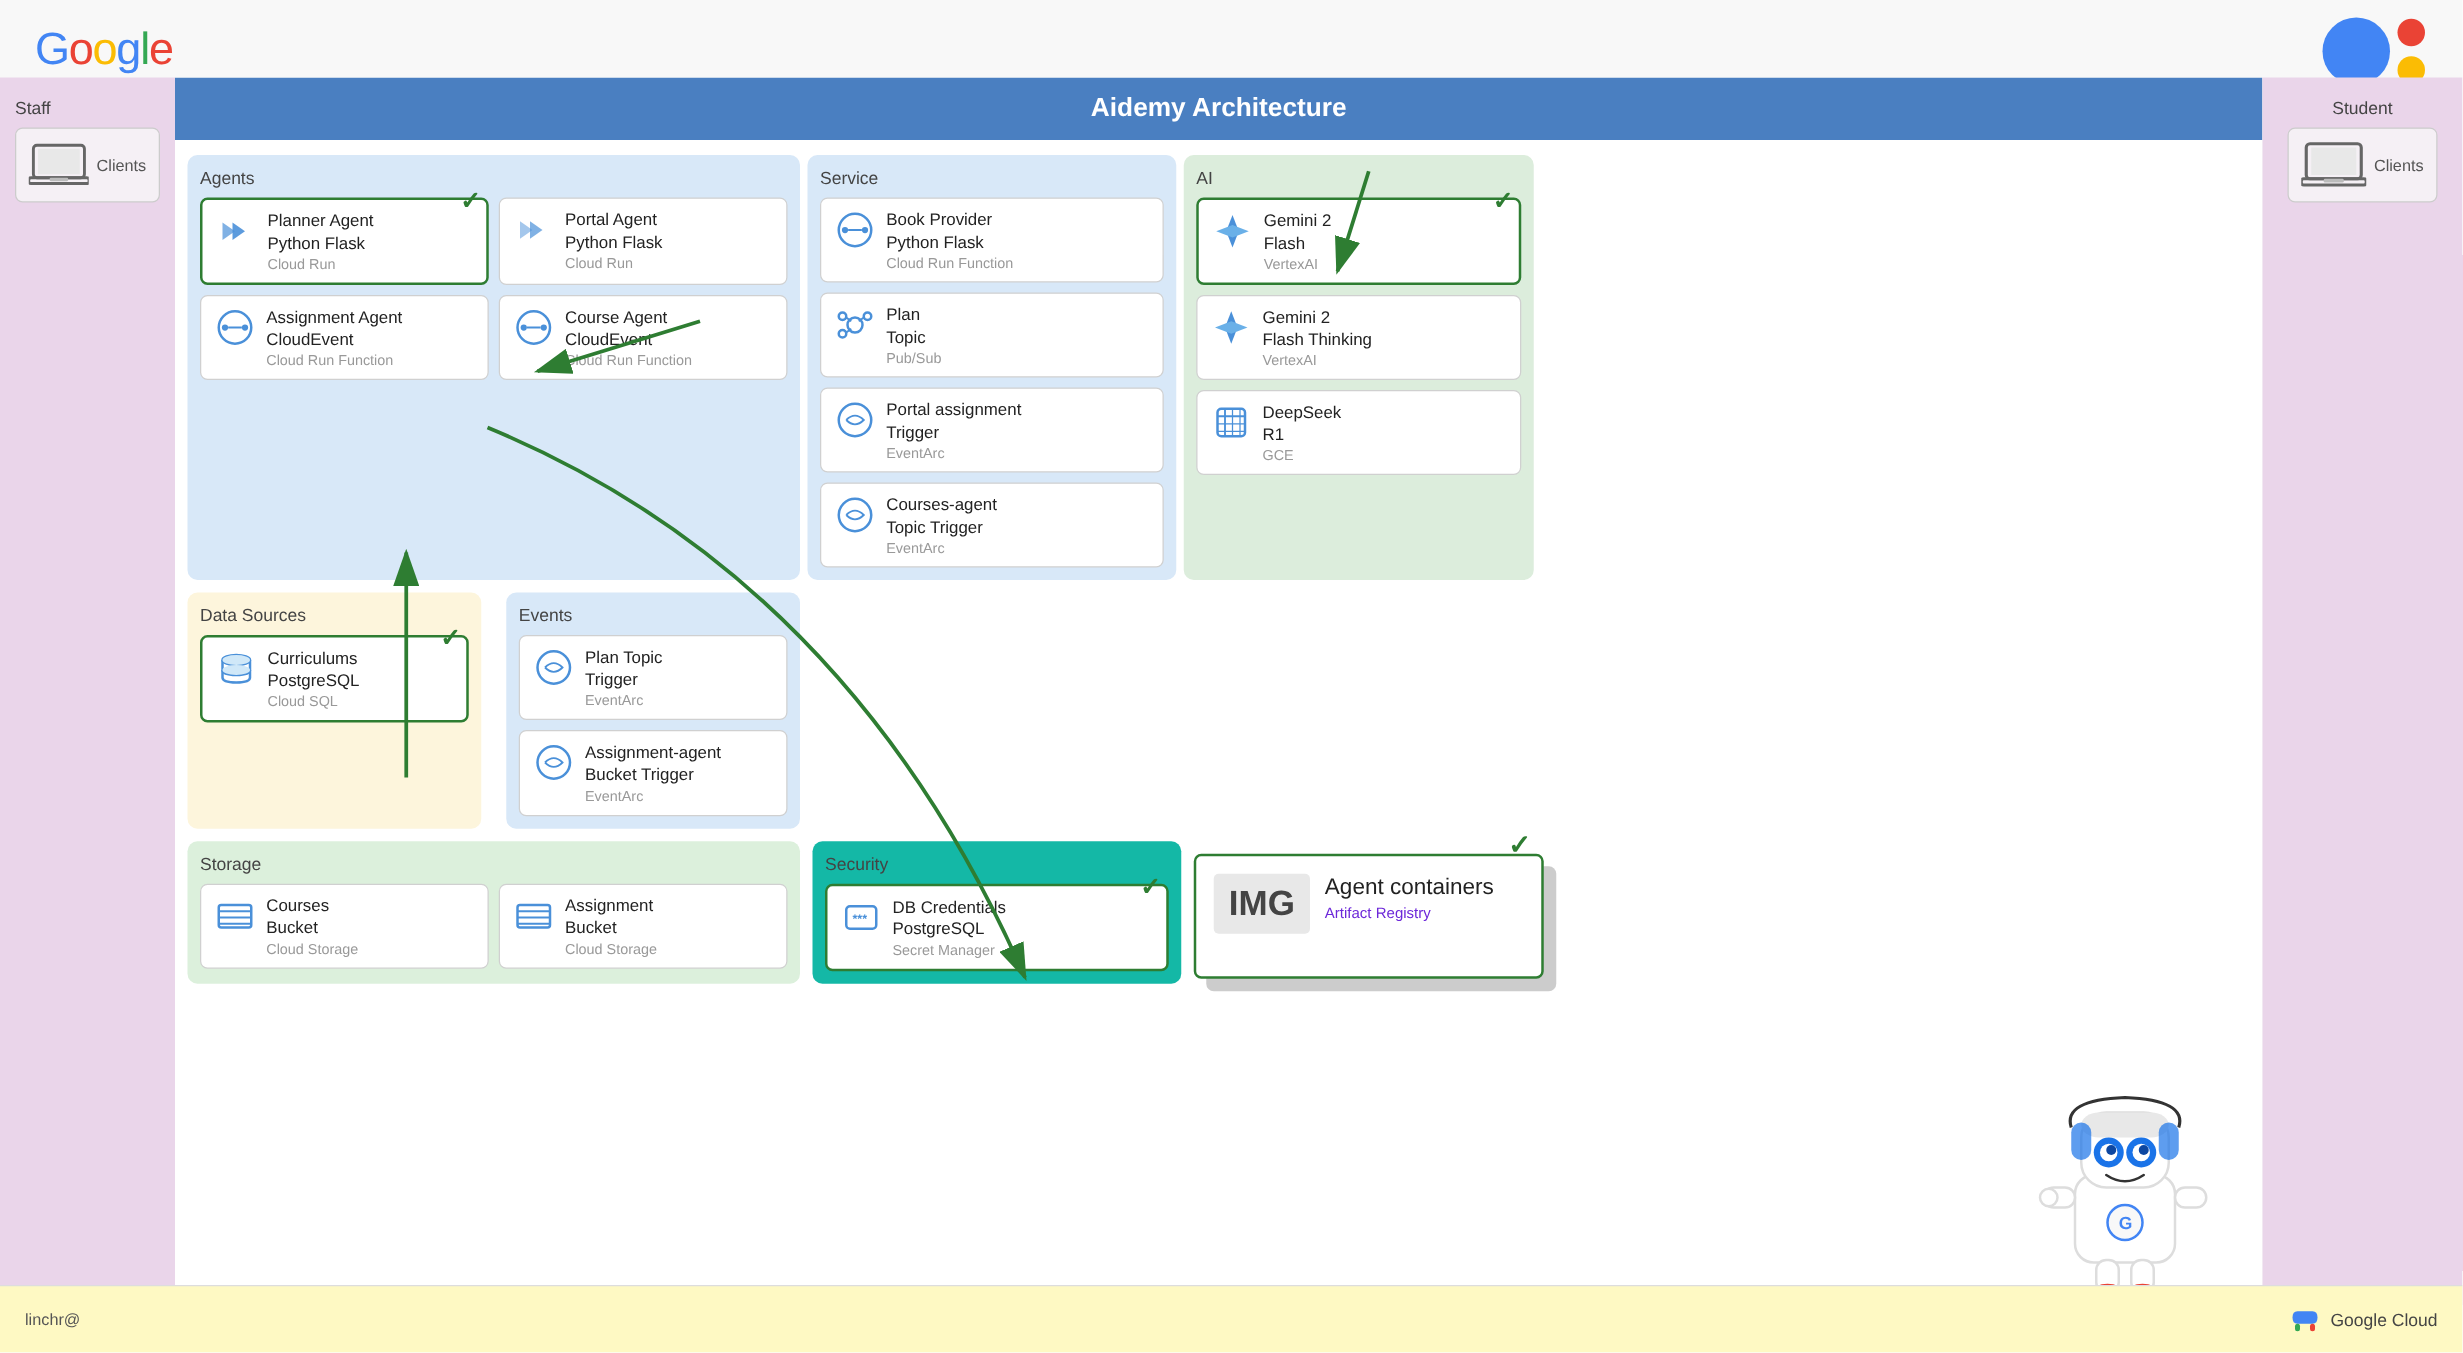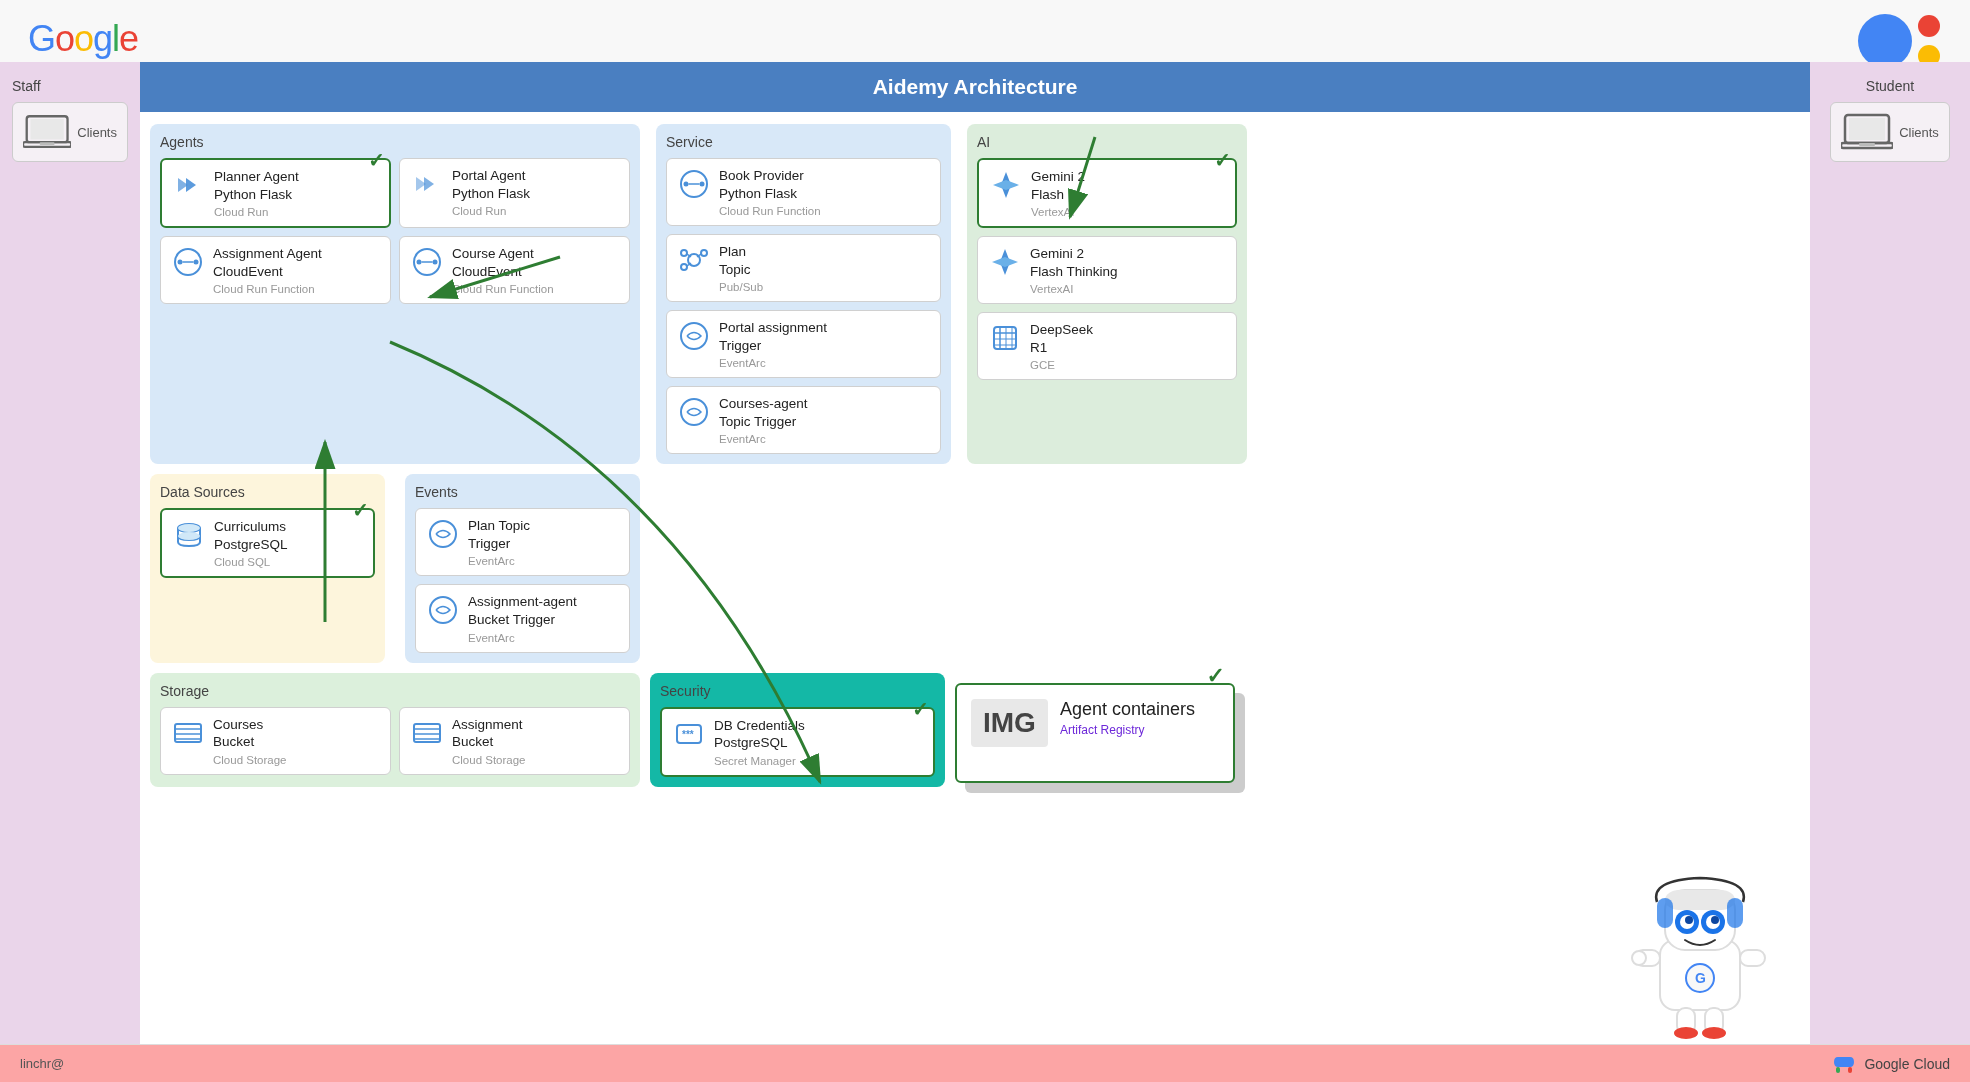--- a/index.html
+++ b/index.html
@@ -74,22 +74,22 @@
       font-size: 13px;
       color: #555;
     }
 
     
     .bottom-bar {
       position: absolute;
       bottom: 0;
       left: 0;
       right: 0;
-      height: 38px;
-      background: #fca5a5;
+      height: 54px;
+      background: #fef9c3;
       border-top: 1px solid #ddd;
       display: flex;
       align-items: center;
       justify-content: space-between;
       padding: 0 20px;
       font-size: 13px;
       color: #555;
     }
     .google-cloud-logo {
       display: flex;
@@ -147,21 +147,21 @@
       background: white;
       overflow: auto;
       display: flex;
       flex-direction: column;
       gap: 10px;
     }
 
     
     .top-row {
       display: flex;
-      gap: 16px;
+      gap: 6px;
     }
 
     .middle-row {
       display: flex;
       gap: 10px;
     }
 
     .bottom-row {
       display: flex;
       gap: 10px;

